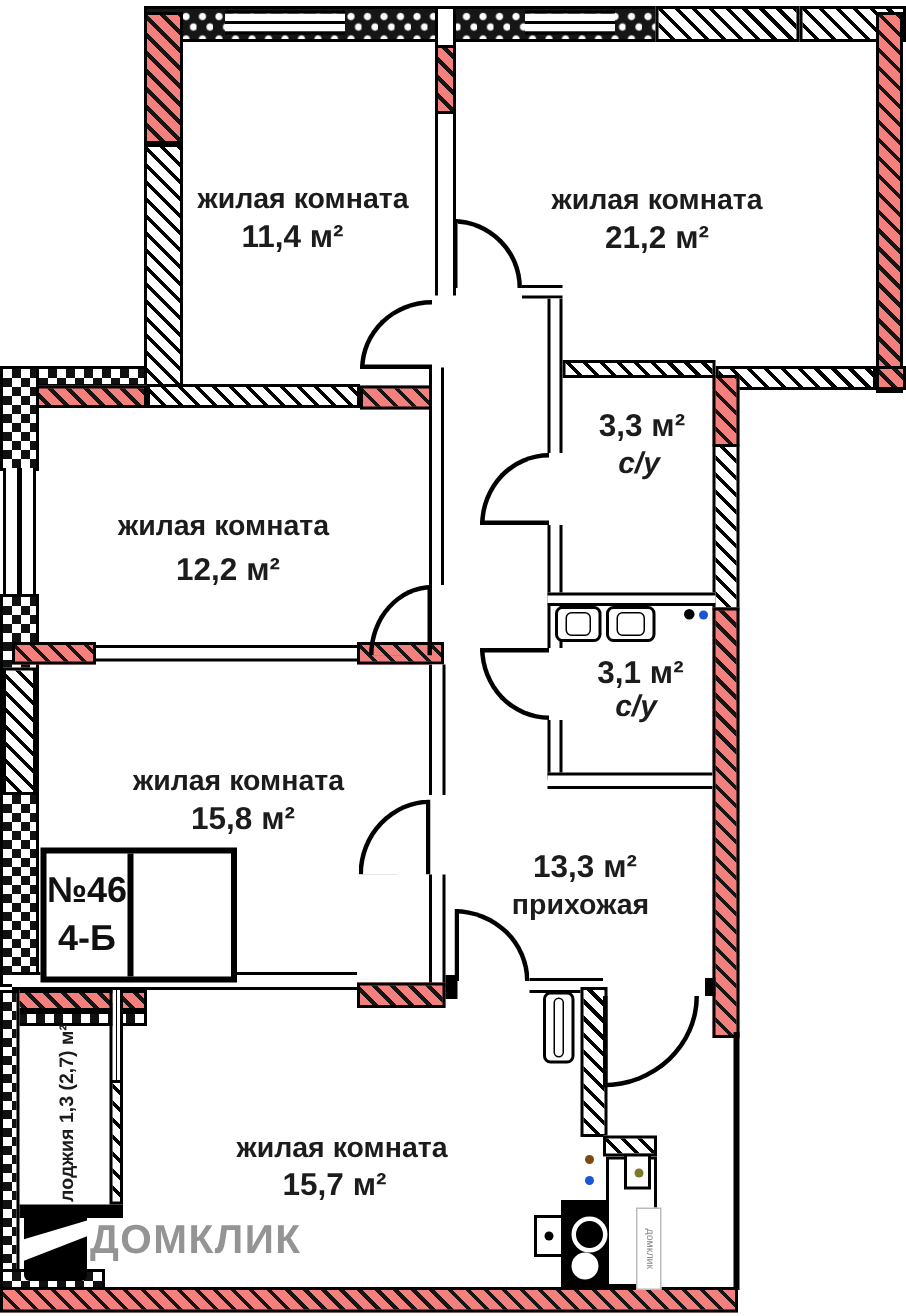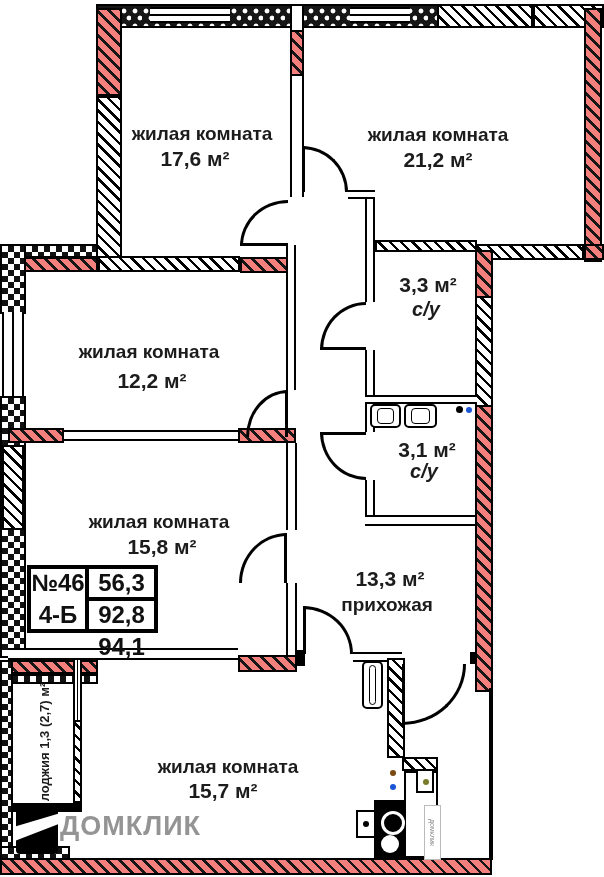--- a/index.html
+++ b/index.html
@@ -32,21 +32,21 @@
   
   .door{position:absolute;box-sizing:border-box;border:0 solid #000;background:transparent;}
   
   .lbl{position:absolute;transform:translate(-50%,-50%);font-weight:bold;white-space:nowrap;
        color:#1c1c1c;line-height:1;}
   .lbl-name{font-size:19px;}
   .lbl-area{font-size:21px;}
   .lbl-su{font-size:20px;font-style:italic;}
   .lbl-loggia{font-size:13px;transform:translate(-50%,-50%) rotate(-90deg);}
   
-  .info{position:absolute;left:27px;top:565px;width:131px;height:68px;background:#fff;
+  .info{position:absolute;left:27px;top:565px;width:131px;height:90px;background:#fff;
         border:4px solid #000;display:flex;box-sizing:border-box;}
   .info-left{width:58px;border-right:4px solid #000;display:flex;flex-direction:column;
              align-items:center;justify-content:center;gap:4px;box-sizing:border-box;}
   .info-left div{font-weight:bold;font-size:24px;color:#111;}
   .info-right{flex:1;display:flex;flex-direction:column;box-sizing:border-box;}
   .info-cell{flex:1;display:flex;align-items:center;justify-content:center;
              font-weight:bold;font-size:24px;color:#111;box-sizing:border-box;}
   .info-cell + .info-cell{border-top:4px solid #000;}
   
   .fix{position:absolute;box-sizing:border-box;}
@@ -161,21 +161,21 @@
   </div>
   <div class="fix" style="left:356px;top:810px;width:20px;height:28px;background:#fff;border:2.5px solid #000">
     <div class="dot" style="position:absolute;left:5px;top:9px;width:6px;height:6px;background:#000"></div>
   </div>
   <div class="fix" style="left:374px;top:800px;width:32px;height:58px;background:#000">
     <div class="dot" style="position:absolute;left:7px;top:11px;width:18px;height:18px;background:#000;border:3px solid #fff"></div>
     <div class="dot" style="position:absolute;left:7px;top:35px;width:18px;height:18px;background:#fff"></div>
   </div>
 
   <div class="lbl lbl-name" style="left:202px;top:133px">жилая комната</div>
-  <div class="lbl lbl-area" style="left:195px;top:158px">17,6 м²</div>
+  <div class="lbl lbl-area" style="left:195px;top:158px">11,4 м²</div>
 
   <div class="lbl lbl-name" style="left:438px;top:134px">жилая комната</div>
   <div class="lbl lbl-area" style="left:438px;top:159px">21,2 м²</div>
 
   <div class="lbl lbl-name" style="left:149px;top:351px">жилая комната</div>
   <div class="lbl lbl-area" style="left:152px;top:380px">12,2 м²</div>
 
   <div class="lbl lbl-area" style="left:428px;top:284px">3,3 м²</div>
   <div class="lbl lbl-su" style="left:426px;top:309px">с/у</div>
 
@@ -191,25 +191,20 @@
   <div class="lbl lbl-name" style="left:228px;top:766px">жилая комната</div>
   <div class="lbl lbl-area" style="left:223px;top:790px">15,7 м²</div>
 
   <div class="lbl lbl-loggia" style="left:44px;top:742px">лоджия 1,3 (2,7) м²</div>
 
   <div class="info">
     <div class="info-left">
       <div>№46</div>
       <div>4-Б</div>
     </div>
-    <div class="info-right">
-      <div class="info-cell">56,3</div>
-      <div class="info-cell">92,8</div>
-      <div class="info-cell">94,1</div>
-    </div>
   </div>
 
   <div class="wm-logo"></div>
   <div class="wm-vert">
     <span>домклик</span>
   </div>
 
 </div>
 
 </body></html>

